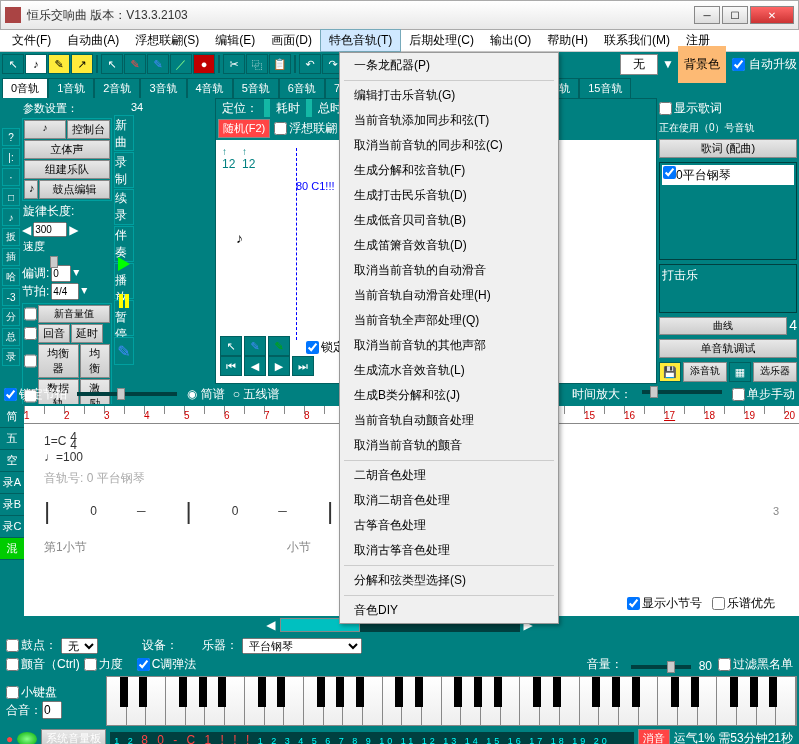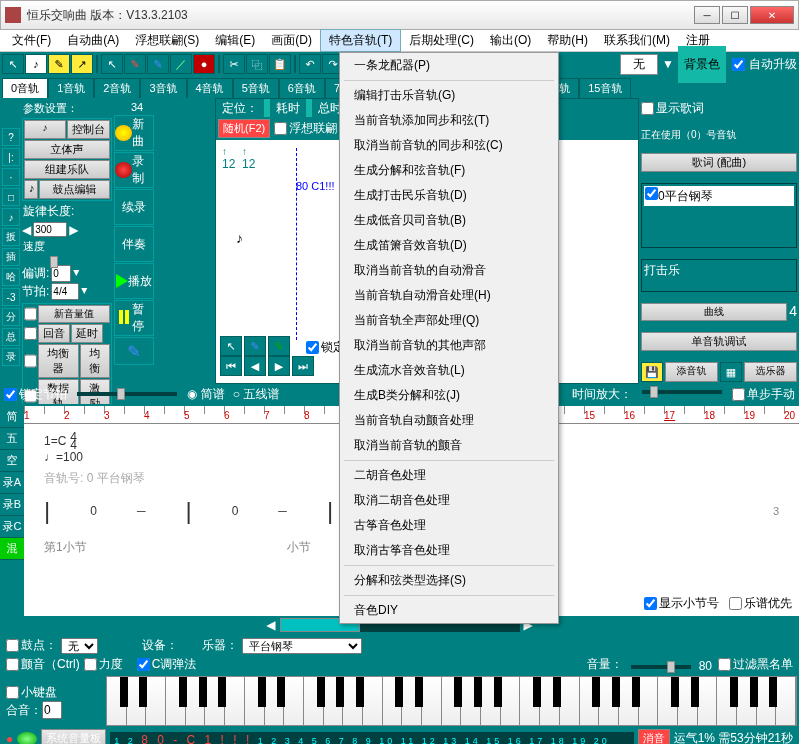--- a/index.html
+++ b/index.html
@@ -23,29 +23,29 @@
 .toolbar1 input[type=checkbox]{margin:0 2px}
 .tabrow{height:22px;background:#008080;display:flex;align-items:flex-end;padding:0 2px}
 .tab{padding:2px 8px;background:#008080;color:#fff;border:1px solid #006060;border-bottom:none;font-size:11px;cursor:pointer}
 .tab.active{background:#fff;color:#000}
 .workarea{display:flex;height:286px;background:#008080}
 .leftpanel{width:195px;background:#008080;padding:2px;display:flex;gap:2px}
 .lcol{display:flex;flex-direction:column;gap:1px}
 .lbox{background:#008080;border:1px solid #00a0a0;padding:1px;display:flex;flex-direction:column;gap:1px}
 .lbl{color:#fff;font-size:11px;padding:1px}
 .btn3d{background:linear-gradient(#e8e8e8,#ccc);border:1px solid #888;padding:1px 4px;font-size:11px;cursor:pointer;text-align:center}
-.iconbtn{width:40px;height:36px;background:#008080;border:1px solid #00a0a0;display:flex;flex-direction:row;align-items:center;justify-content:center;color:#fff;font-size:10px;cursor:pointer}
+.iconbtn{width:20px;height:36px;background:#008080;border:1px solid #00a0a0;display:flex;flex-direction:column;align-items:center;justify-content:center;color:#fff;font-size:10px;cursor:pointer}
 .iconbtn .ico{width:20px;height:16px;margin-bottom:1px}
 .slider{height:4px;background:#004040;position:relative;margin:4px 2px}
 .slider .thumb{width:8px;height:12px;background:#ccc;border:1px solid #888;position:absolute;top:-4px}
 .midpanel{flex:1;background:#fff;border:1px solid #006060;position:relative}
 .midtop{height:18px;background:#008080;display:flex;color:#fff;font-size:11px}
 .midtop>div{padding:1px 6px;border-right:6px solid #14b8a6}
 .midcanvas{position:relative;height:240px;background:#fff}
-.rightpanel{width:160px;background:#008080;padding:2px;display:flex;flex-direction:column;gap:11px}
+.rightpanel{width:142px;background:#008080;padding:2px;display:flex;flex-direction:column;gap:4px}
 .rlist{background:#008080;border:1px solid #004040;height:100px;padding:2px;color:#fff;font-size:11px}
 .rlist .sel{background:#fff;color:#000;padding:1px}
 .dropdown{position:absolute;left:339px;top:52px;width:220px;background:#f0f0f0;border:1px solid #999;box-shadow:2px 2px 4px rgba(0,0,0,.3);z-index:100}
 .dropdown>div{padding:4px 14px;cursor:pointer;font-size:12px}
 .dropdown .divider{height:1px;background:#ccc;margin:2px 4px;padding:0}
 .scorearea{height:212px;background:#fff;border-top:2px solid #008080;position:relative;display:flex}
 .scoreleft{width:24px;background:#008080;display:flex;flex-direction:column}
 .scoreleft>div{height:22px;color:#fff;font-size:11px;display:flex;align-items:center;justify-content:center;border-bottom:1px solid #006060}
 .scorebody{flex:1;position:relative;overflow:hidden}
 .ruler{height:18px;background:#fff;border-bottom:1px solid #888;position:relative}
@@ -108,21 +108,21 @@
   <div class="sep"></div>
   <div class="tbtn">✂</div>
   <div class="tbtn">⿻</div>
   <div class="tbtn">📋</div>
   <div class="sep"></div>
   <div class="tbtn">↶</div>
   <div class="tbtn">↷</div>
   <div class="right">
     <span style="background:#fff;color:#000;padding:1px 12px;border:1px solid #888">无</span>
     <span>▼</span>
-    <span style="background:#14b8a6;color:#000;padding:10px 6px">背景色</span>
+    <span style="background:#fdba74;color:#000;padding:10px 6px">背景色</span>
     <label class="chk">
         <input type="checkbox" checked="" style="">
         <span>自动升级</span>
       </label>
   </div>
 </div>
 
 <div class="tabrow" id="tabrow">
     <div class="tab active">0音轨</div>
     <div class="tab">1音轨</div>
@@ -420,21 +420,21 @@
           <span>0</span>
           <span>─</span>
           <span style="font-size:24px">|</span>
         <span style="margin-left:auto;font-size:11px;color:#888">3</span>
       </div>
       <div style="display:flex;gap:200px;color:#888;font-size:11px;margin-top:14px">
         <span>第1小节</span>
         <span>小节</span>
       </div>
     </div>
-    <div style="position:absolute;bottom:4px;right:7px;display:flex;gap:10px;font-size:11px">
+    <div style="position:absolute;bottom:4px;right:24px;display:flex;gap:10px;font-size:11px">
       <label class="chk">
           <input type="checkbox" checked="" style="">
           <span>显示小节号</span>
         </label>
       <label class="chk">
           <input type="checkbox" style="">
           <span>乐谱优先</span>
         </label>
     </div>
   </div>

